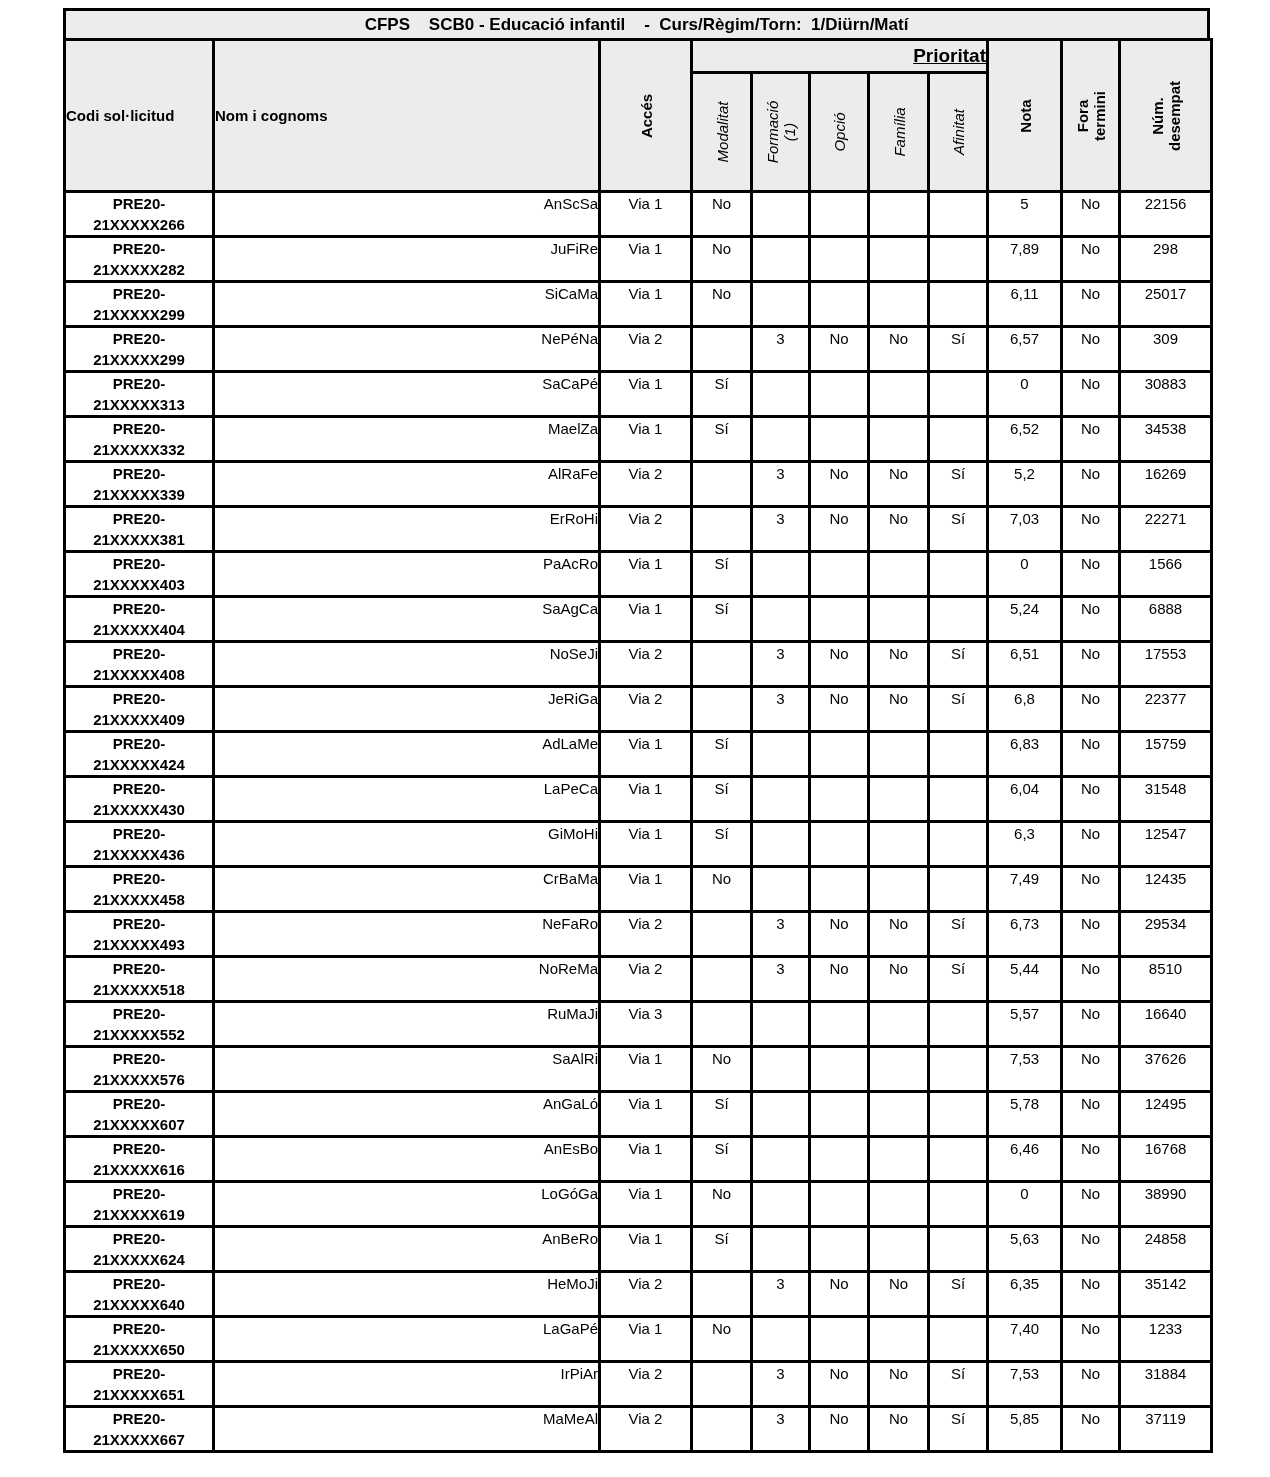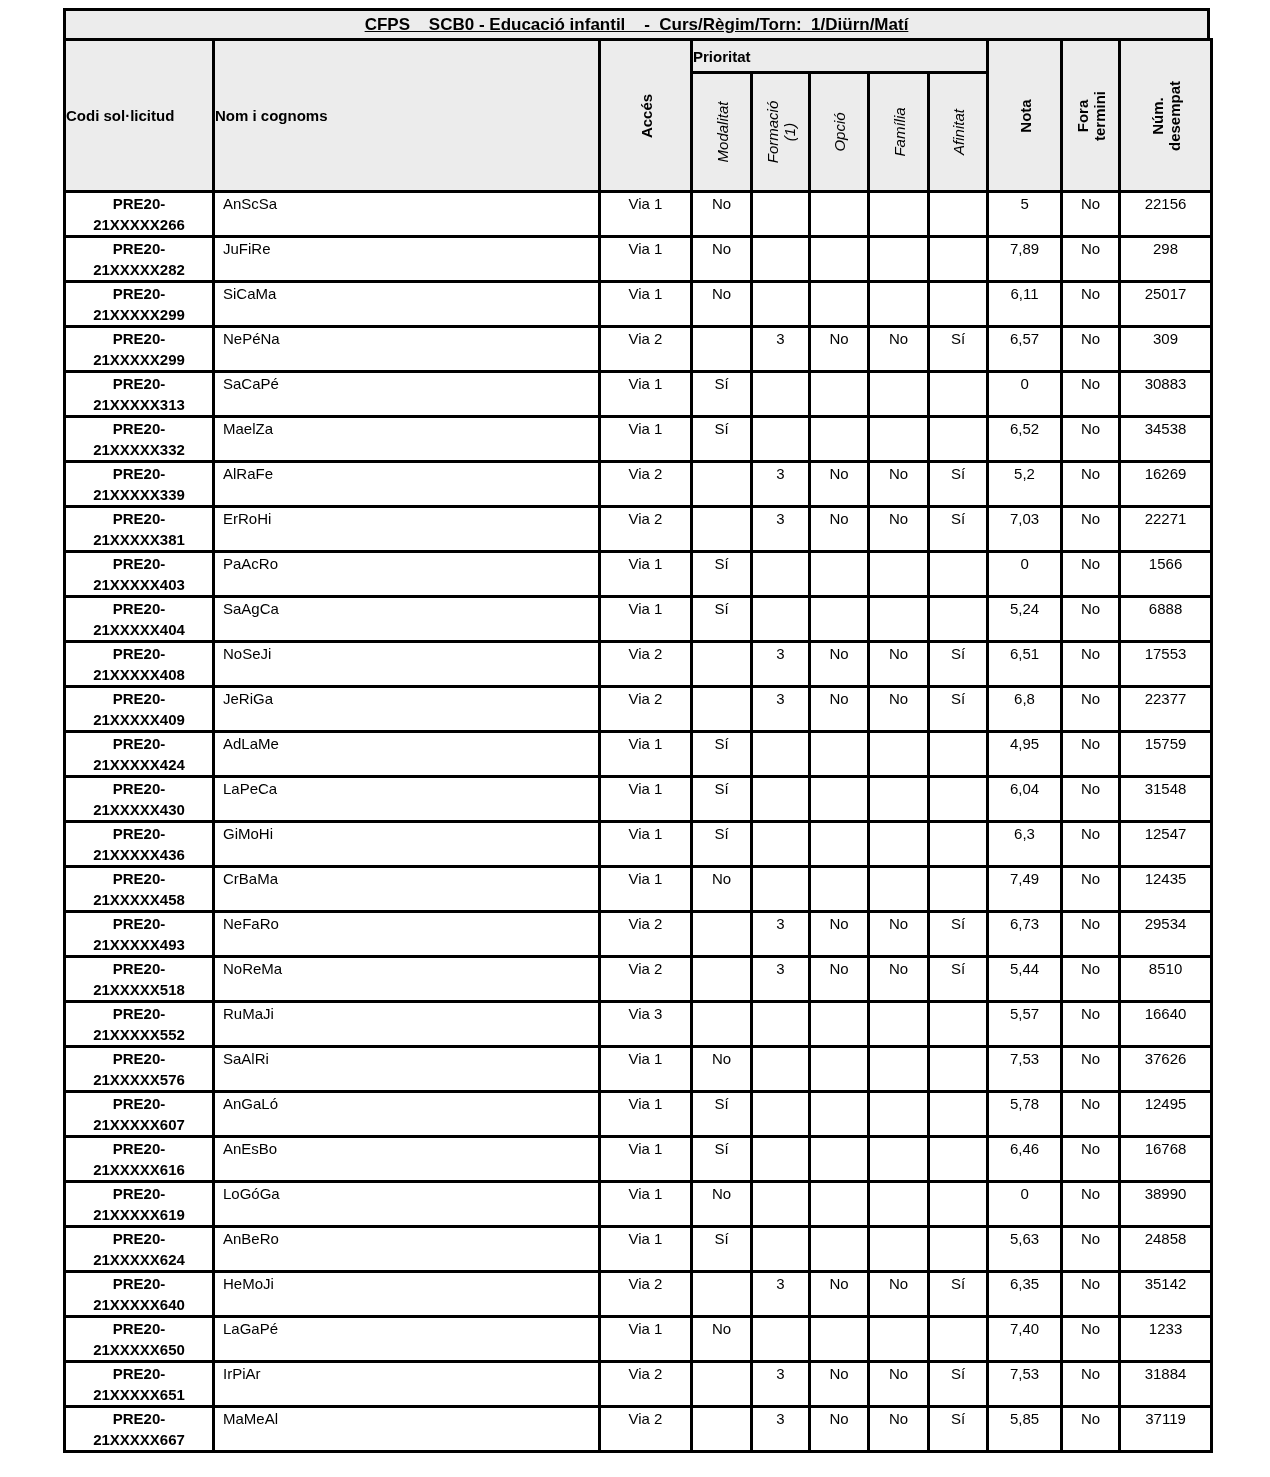--- a/index.html
+++ b/index.html
@@ -26,21 +26,20 @@
     box-sizing: border-box;
     border: 3px solid #000;
     background: #ececec;
     height: 33px;
     display: flex;
     align-items: center;
     justify-content: center;
     font-weight: bold;
     font-size: 17px;
     white-space: pre;
-    text-decoration: underline;
   }
   table.main {
     border-collapse: collapse;
     table-layout: fixed;
     width: 1147px;
     margin-top: -3px;
   }
   table.main th, table.main td {
     border: 3px solid #000;
     box-sizing: border-box;
@@ -52,23 +51,24 @@
     font-weight: bold;
     font-size: 15px;
   }
   th.th-left {
     text-align: left;
     vertical-align: middle;
     padding-left: 8px;
   }
   th.th-group {
     height: 33px;
-    text-align: left;
+    text-align: right;
     vertical-align: middle;
-    font-size: 15px;
+    font-size: 19px;
+    text-decoration: underline;
   }
   tr.h2 { height: 119px; }
   th.vert { position: relative; }
   .vtext {
     position: absolute;
     left: 50%;
     top: 50%;
     transform: translate(-50%, -50%) rotate(-90deg);
     white-space: pre-line;
     text-align: center;
@@ -83,21 +83,21 @@
     background: #ffffff;
     height: 42px;
     vertical-align: top;
     text-align: center;
     font-size: 15px;
     line-height: 21px;
     padding-top: 1px;
   }
   tbody td.c-codi { white-space: pre-line; font-weight: bold; }
   tbody td.c-nom {
-    text-align: left;
+    text-align: right;
     padding-left: 8px;
   }
 </style>
 </head>
 <body>
 
 <div class="page">
   <div class="doc">
 
     <div class="title-bar">
@@ -327,21 +327,21 @@
           <tr>
             <td class="c-codi">PRE20-
 21XXXXX424</td>
             <td class="c-nom">AdLaMe</td>
             <td class="c-acces">Via 1</td>
             <td class="c-modalitat">Sí</td>
             <td class="c-formacio"></td>
             <td class="c-opcio"></td>
             <td class="c-familia"></td>
             <td class="c-afinitat"></td>
-            <td class="c-nota">4,95</td>
+            <td class="c-nota">6,83</td>
             <td class="c-fora-termini">No</td>
             <td class="c-num-desempat">15759</td>
           </tr>
           <tr>
             <td class="c-codi">PRE20-
 21XXXXX430</td>
             <td class="c-nom">LaPeCa</td>
             <td class="c-acces">Via 1</td>
             <td class="c-modalitat">Sí</td>
             <td class="c-formacio"></td>

